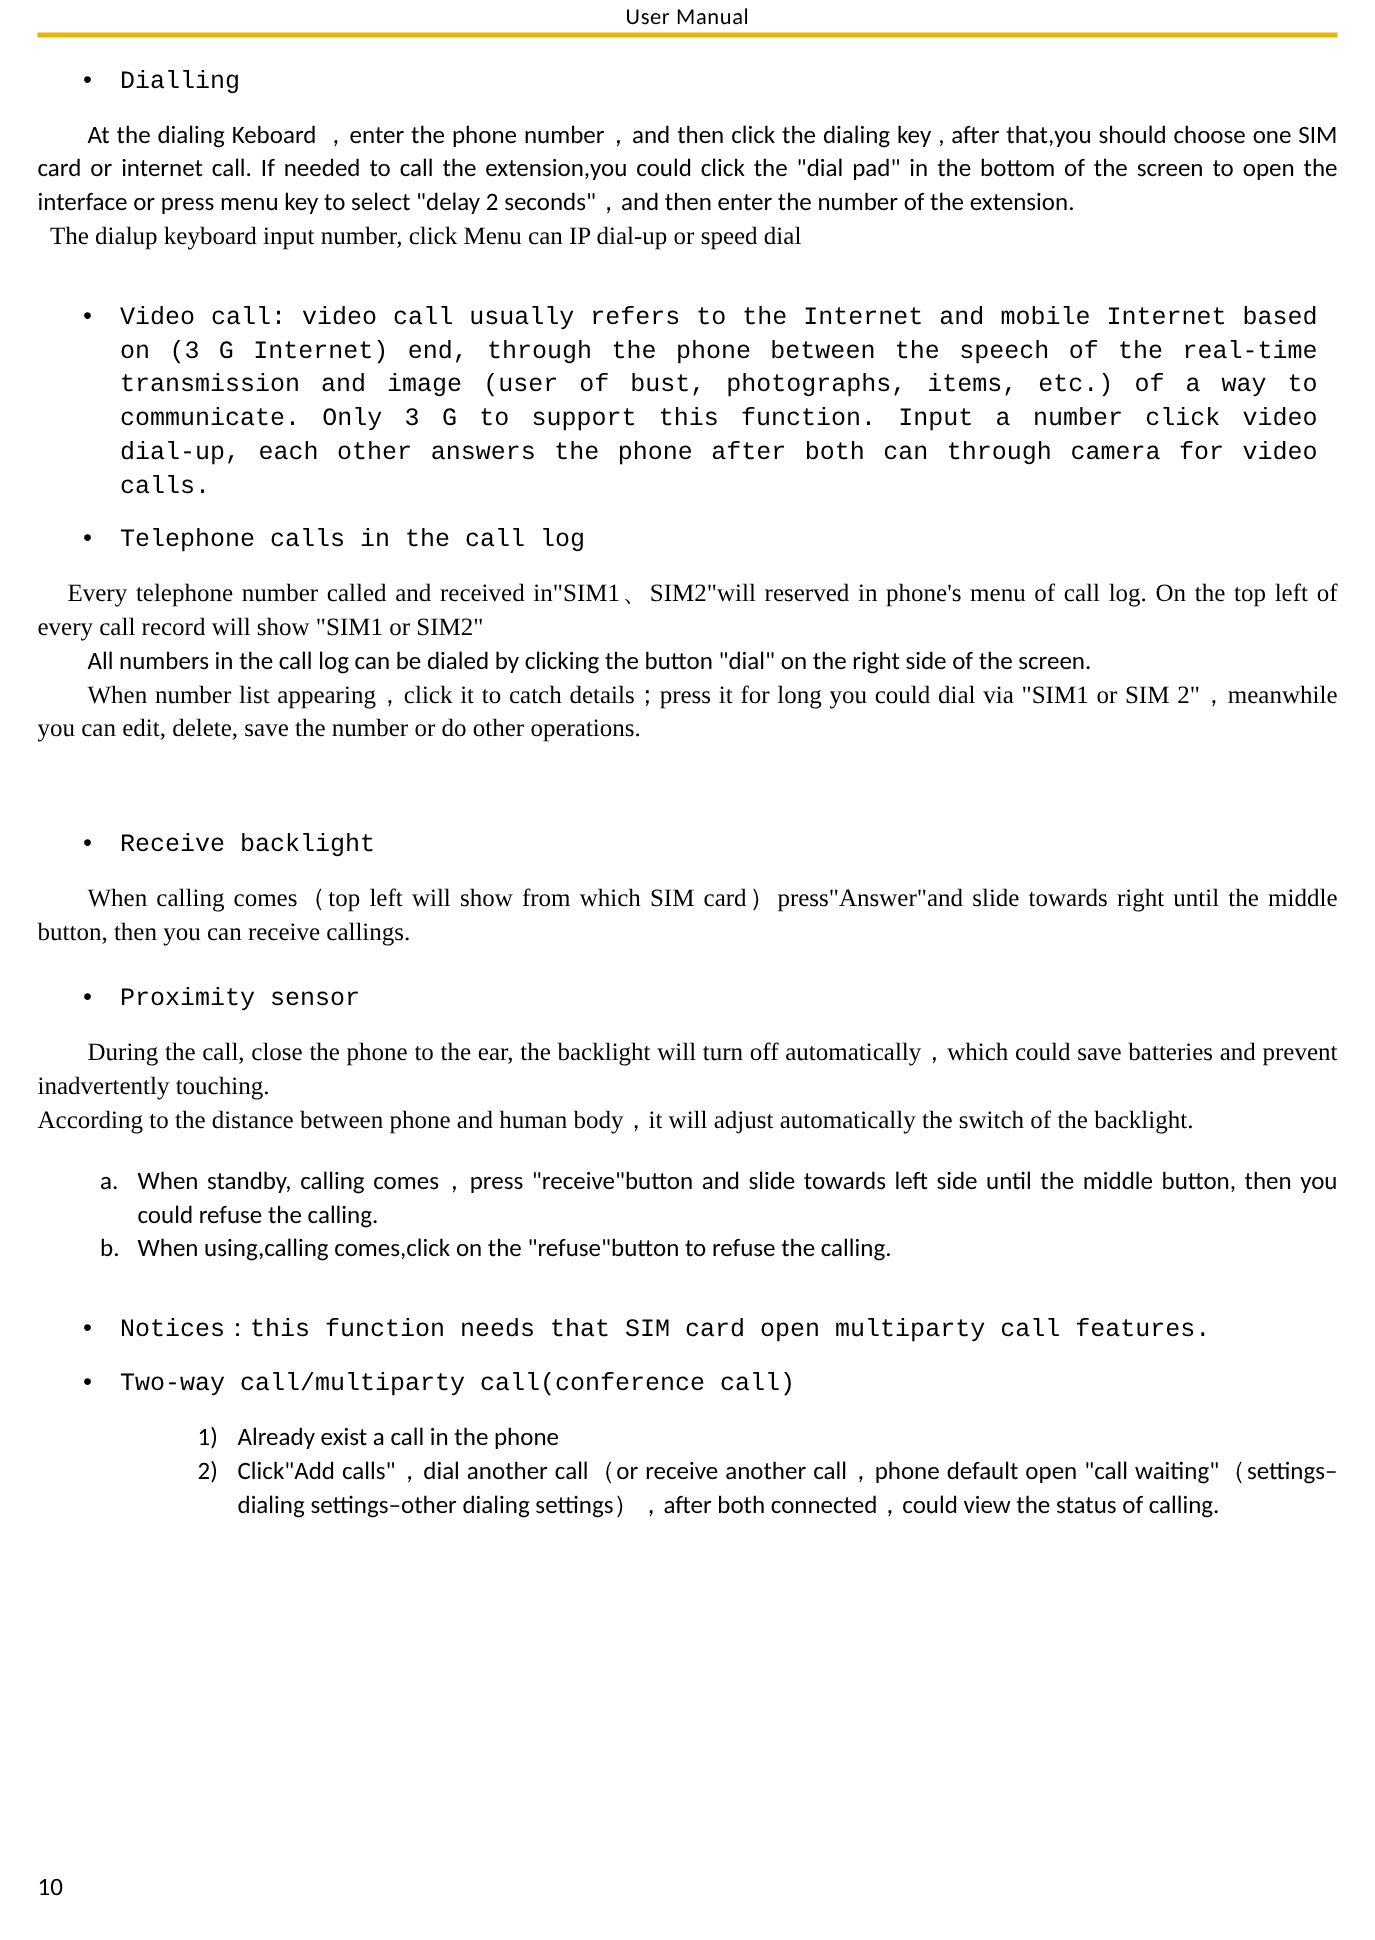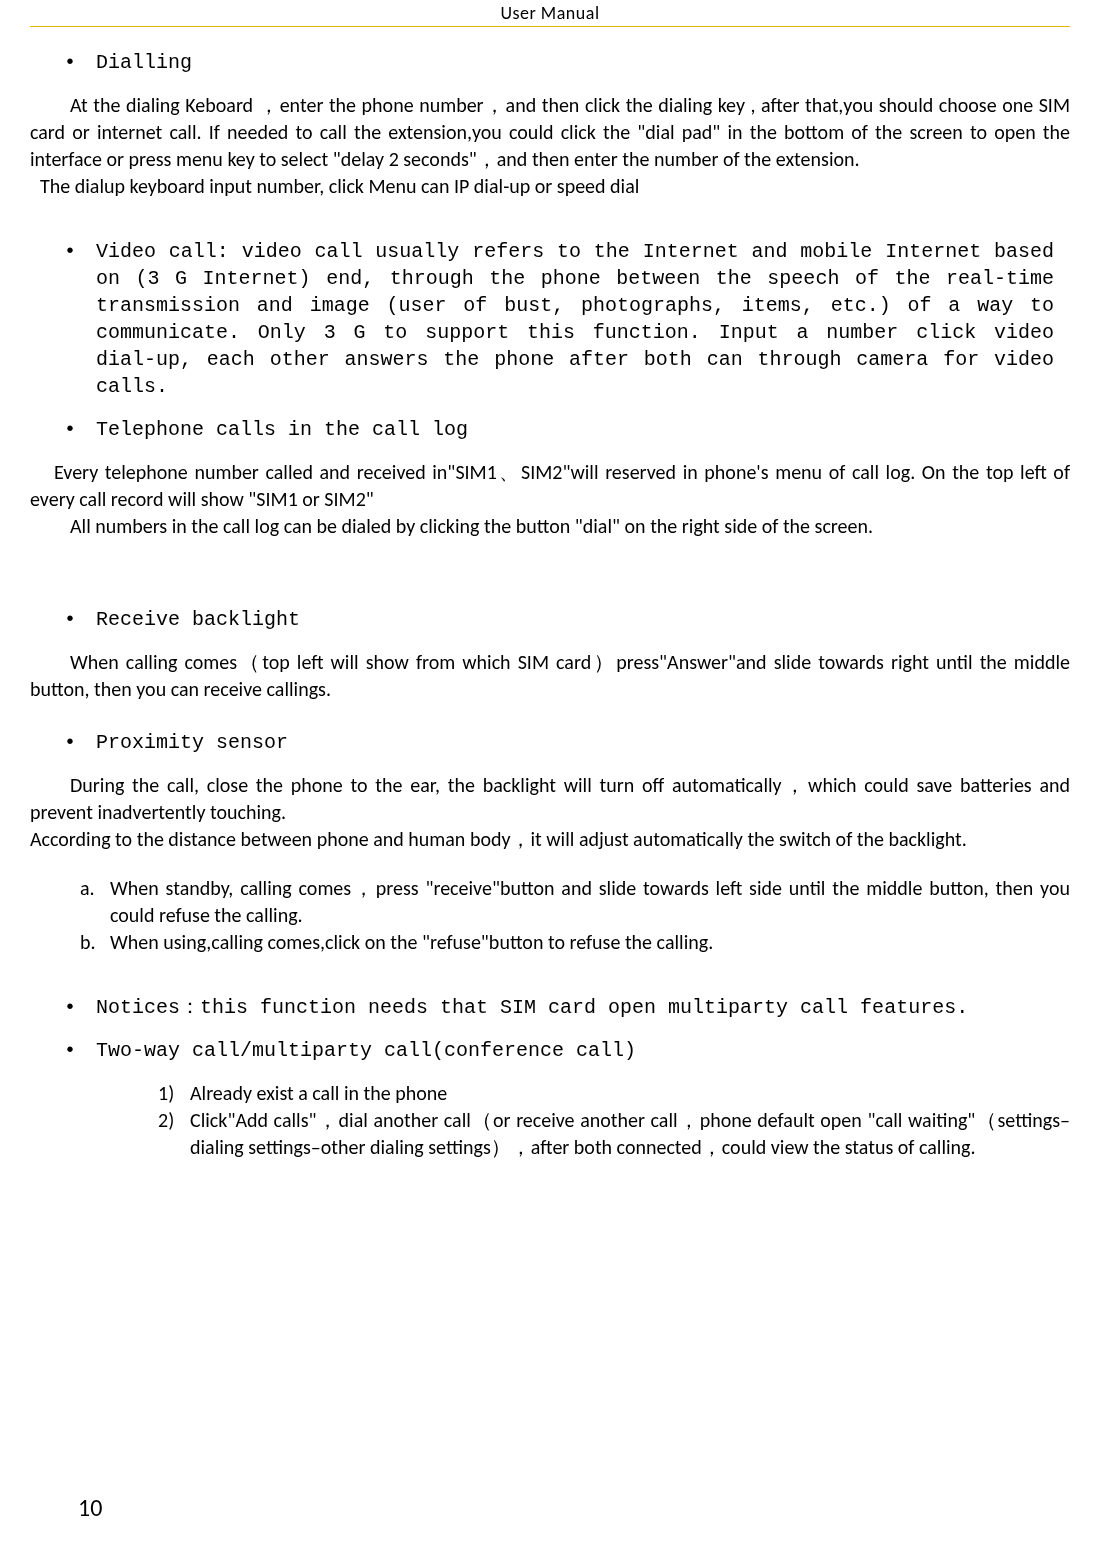--- a/index.html
+++ b/index.html
@@ -18,21 +18,21 @@
     left: 30px;
     right: 30px;
     top: 0;
     bottom: 0;
   }
   .header {
     text-align: center;
     font-size: 18px;
     padding-top: 2px;
     padding-bottom: 2px;
-    border-bottom: 1px solid #eab308;
+    border-bottom: 4px solid #eab308;
     letter-spacing: 0.5px;
   }
   .content {
     padding-top: 6px;
     line-height: 1.35;
     text-align: justify;
   }
   ul.top { margin: 0; padding: 0; list-style: none; }
   ul.top > li {
     margin: 16px;
@@ -48,20 +48,21 @@
     font-size: 20px;
   }
   .para {
     margin: 0;
     text-indent: 40px;
     text-align: justify;
   }
   .para2 {
     margin: 0;
     text-align: justify;
+    font-family: Liberation Serif, serif;
   }
   .hang {
     padding-left: 50px;
     text-align: justify;
   }
   .noindent { text-indent: 0; }
   ol.letters {
     list-style: none;
     margin: 0;
     padding: 0;
@@ -91,22 +92,21 @@
     left: 128px;
     top: 0;
   }
   .gap-s { height: 10px; }
   .gap-m { height: 22px; }
   .gap-l { height: 50px; }
   .pagenum {
     position: absolute;
     left: 0;
     bottom: 30px;
-    font-size: 24px;
-    margin-left: 48px;
+    font-size: 20px;
   }
 </style>
 </head>
 <body>
 
 <div class="page">
   <div class="header">User    Manual</div>
 
   <div class="content">
 
@@ -117,20 +117,21 @@
     <p class="para2" style="text-indent:10px;">The dialup keyboard input number, click Menu can IP dial-up or speed dial</p>
 
     <div class="gap-m"></div>
 
     <ul class="top">
       <li class="hang" style="padding-left:50px;">Video call: video call usually refers to the Internet and mobile Internet based on (3 G Internet) end, through the phone between the speech of the real-time transmission and image (user of bust, photographs, items, etc.) of a way to communicate. Only 3 G to support this function. Input a number click video dial-up, each other answers the phone after both can through camera for video calls.</li>
       <li>Telephone calls in the call log</li>
     </ul>
     <p class="para2" style="text-indent:24px;">Every telephone number called and received in"SIM1、SIM2"will reserved in phone's menu of call log. On the top left of every call record will show "SIM1 or SIM2"</p>
     <p class="para">All numbers in the call log can be dialed by clicking the button "dial" on the right side of the screen.</p>
+    <p class="para2" style="text-indent:40px;">When number list appearing，click it to catch details；press it for long you could dial via "SIM1 or SIM 2"，meanwhile you can edit, delete, save the number or do other operations.</p>
 
     <div class="gap-l"></div>
 
     <ul class="top">
       <li>Receive backlight</li>
     </ul>
     <p class="para2" style="text-indent:40px;">When calling comes（top left will show from which SIM card）press"Answer"and slide towards right until the middle button, then you can receive callings.</p>
 
     <div class="gap-s"></div>
 

